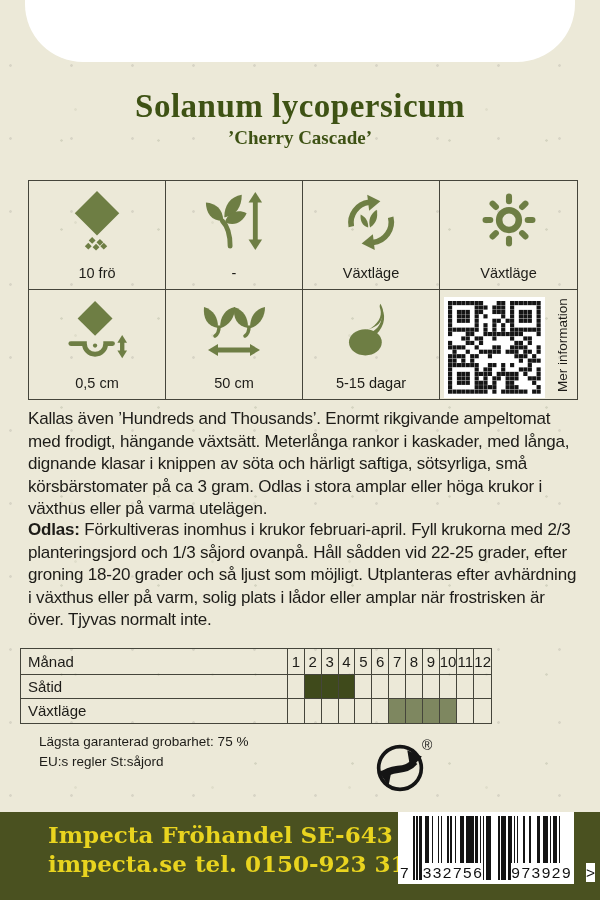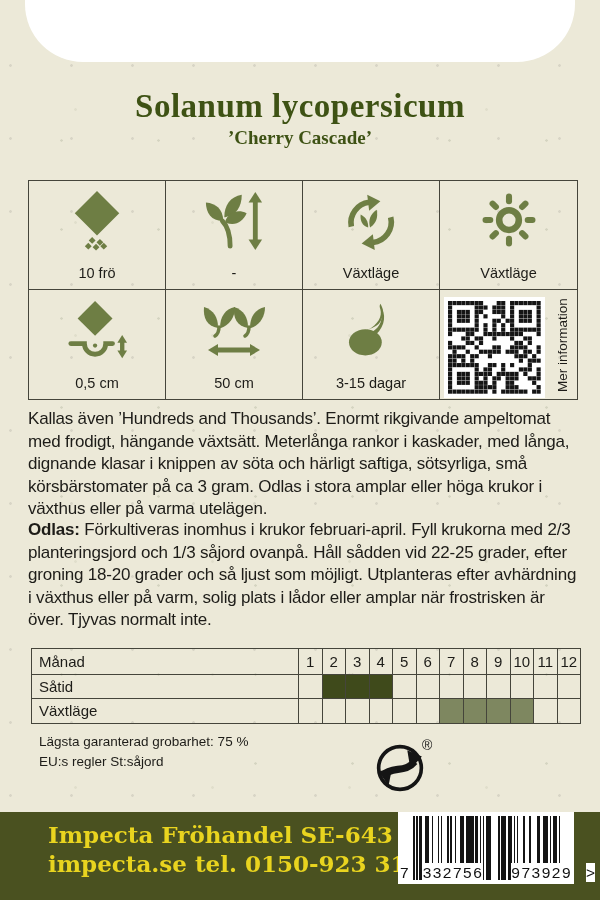--- a/index.html
+++ b/index.html
@@ -33,21 +33,21 @@
   .icon-svg{fill:var(--olive)}
   .qr-box{position:absolute;left:4px;top:7px;width:101px;height:101px;background:#fff;padding:4px}
   .qr-box svg{width:93px;height:93px;fill:#151515}
   .qr-label{position:absolute;right:7px;top:50%;transform:translateY(-50%) rotate(180deg);
     writing-mode:vertical-rl;font-size:13.5px;color:var(--ink);white-space:nowrap}
   
   .desc{position:absolute;top:408px;left:28px;width:552px;font-size:17px;line-height:22.5px;letter-spacing:-.2px}
   .odling{position:absolute;top:519px;left:28px;width:552px;font-size:17px;line-height:22.5px;letter-spacing:-.2px}
   .odling b{font-weight:700}
   
-  .calendar{position:absolute;top:648px;left:31px;width:550px;border:1.4px solid var(--border);
+  .calendar{position:absolute;top:648px;left:20px;width:472px;border:1.4px solid var(--border);
     display:grid;grid-template-columns:266px repeat(12,1fr)}
   .calendar>div{height:24.5px;border-left:1px solid var(--border);border-top:1px solid var(--border);
     font-size:15px;display:flex;align-items:center;justify-content:center}
   .calendar>div:nth-child(13n+1){border-left:none;justify-content:flex-start;padding-left:7px}
   .calendar>div:nth-child(-n+13){border-top:none}
   .legal{position:absolute;top:732px;left:39px;font-size:13.5px;line-height:20px}
   
   .greendot{position:absolute;left:375px;top:737px;width:72px;height:62px}
   .greendot svg{position:absolute;left:0;top:6px;width:50px;height:50px}
   .greendot .tm{position:absolute;left:47px;top:0;font-size:14px;color:#151515}
@@ -177,21 +177,21 @@
     </div>
 
     <div class="cell">
       <div class="iconwrap">
         <svg class="icon-svg" width="60" height="62" viewBox="0 0 64 64">
           <ellipse cx="26" cy="44" rx="17.5" ry="14"></ellipse>
           <path d="M24 32 C33 29 40 27 43 20 C46 13 45 8 42 3 C41 5 41 6 42 9 C44 16 40 25 28 31 Z"></path>
           <path d="M33 33 C42 28 46 19 42 5 C48 13 48 26 37 36 Z"></path>
         </svg>
       </div>
-      <div class="lbl">3-15 dagar</div>
+      <div class="lbl">5-15 dagar</div>
     </div>
 
     <div class="cell">
       <div class="qr-box">
         <svg viewBox="0 0 94 94">
             <rect x="0.0" y="0.0" width="4.2" height="4.2"></rect>
             <rect x="4.5" y="0.0" width="4.2" height="4.2"></rect>
             <rect x="9.0" y="0.0" width="4.2" height="4.2"></rect>
             <rect x="13.4" y="0.0" width="4.2" height="4.2"></rect>
             <rect x="17.9" y="0.0" width="4.2" height="4.2"></rect>

